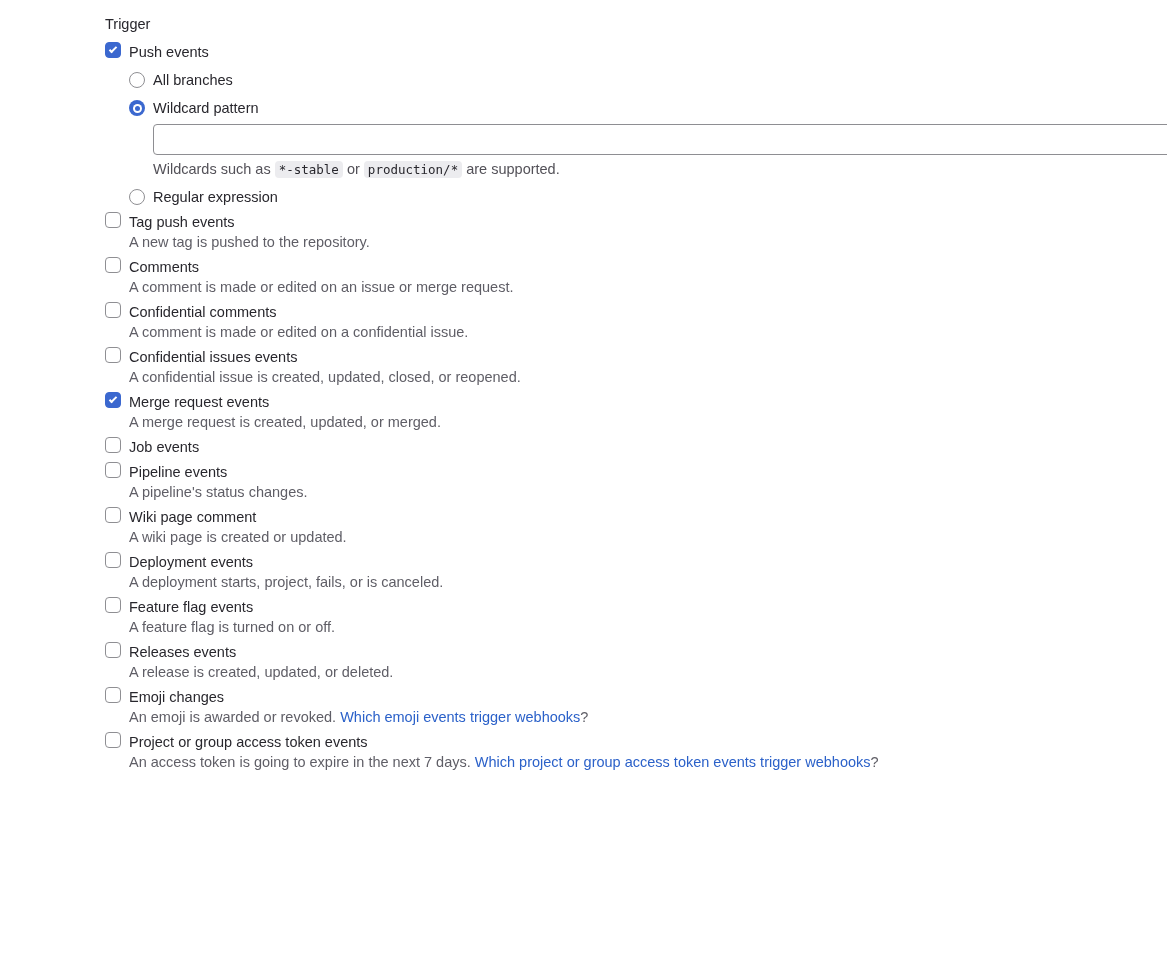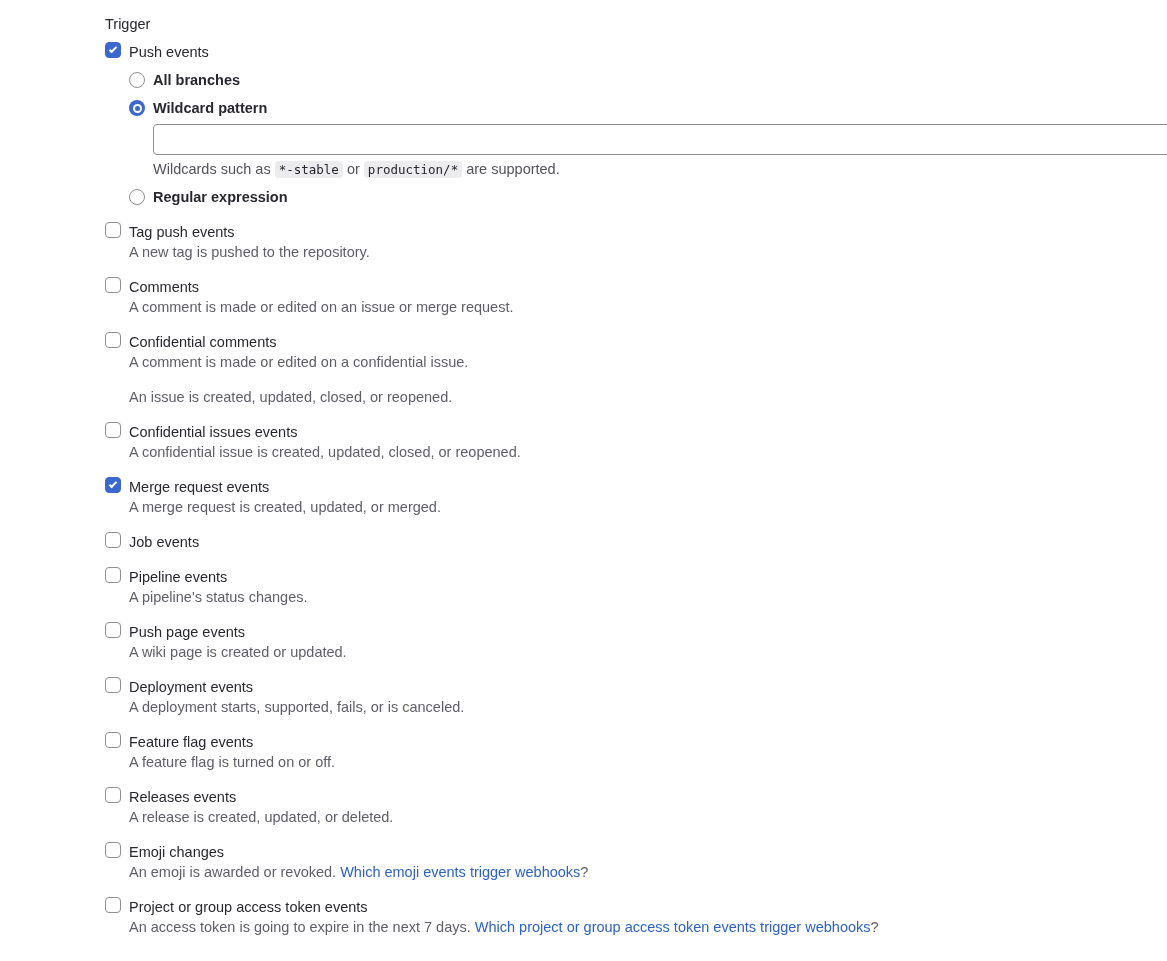--- a/index.html
+++ b/index.html
@@ -39,36 +39,36 @@
   }
   .radio.selected { border: none; background: var(--accent); }
   .radio.selected::after {
     content: ""; position: absolute; left: 3.5px; top: 3.5px;
     width: 9px; height: 9px; border-radius: 50%; background: #fff;
   }
   .radio.selected::before {
     content: ""; position: absolute; left: 5.5px; top: 5.5px;
     width: 5px; height: 5px; border-radius: 50%; background: var(--accent); z-index: 1;
   }
-  .radio-label { line-height: 20px; cursor: pointer; font-weight: bold; }
+  .radio-label { line-height: 20px; cursor: pointer; }
 
   .wildcard-input {
     display: block; margin: 6px 0 0 24px;
     width: 1030px; height: 31px;
     border: 1px solid #8e8e92; border-radius: 4px;
     padding: 0 10px; font: inherit; color: #28272d; background: #fff;
   }
   .helper { margin: 5px 0 0 24px; color: #535158; line-height: 18px; }
   .helper code {
     font-family: "DejaVu Sans Mono", "Liberation Mono", monospace;
     font-size: 12.5px; background: #ececef; color: #28272d;
     border-radius: 4px; padding: 1px 4px;
   }
 
-  .trigger-item { margin-top: 15px; }
+  .trigger-item { margin-top: 5px; }
   .trigger-item .check-row { margin-top: 0; }
   .desc { margin-left: 24px; color: #5f5e66; line-height: 20px; }
   .help-link { color: var(--link); text-decoration: none; cursor: pointer; }
 </style>
 </head>
 <body>
 
 <div class="container">
   <div class="heading">Trigger</div>
 
@@ -129,23 +129,20 @@
         
       </span>
       <span class="check-label">Confidential comments</span>
     </div>
     <div class="desc">
       <span class="desc-text">A comment is made or edited on a confidential issue.</span>
     </div>
   </div>
 
   <div class="trigger-item">
-    <div class="desc">
-      <span class="desc-text">An issue is created, updated, closed, or reopened.</span>
-    </div>
   </div>
 
   <div class="trigger-item">
     <div class="check-row">
       <span class="checkbox">
         
       </span>
       <span class="check-label">Confidential issues events</span>
     </div>
     <div class="desc">
@@ -184,36 +181,36 @@
     <div class="desc">
       <span class="desc-text">A pipeline's status changes.</span>
     </div>
   </div>
 
   <div class="trigger-item">
     <div class="check-row">
       <span class="checkbox">
         
       </span>
-      <span class="check-label">Push page events</span>
+      <span class="check-label">Wiki page comment</span>
     </div>
     <div class="desc">
       <span class="desc-text">A wiki page is created or updated.</span>
     </div>
   </div>
 
   <div class="trigger-item">
     <div class="check-row">
       <span class="checkbox">
         
       </span>
       <span class="check-label">Deployment events</span>
     </div>
     <div class="desc">
-      <span class="desc-text">A deployment starts, supported, fails, or is canceled.</span>
+      <span class="desc-text">A deployment starts, project, fails, or is canceled.</span>
     </div>
   </div>
 
   <div class="trigger-item">
     <div class="check-row">
       <span class="checkbox">
         
       </span>
       <span class="check-label">Feature flag events</span>
     </div>

